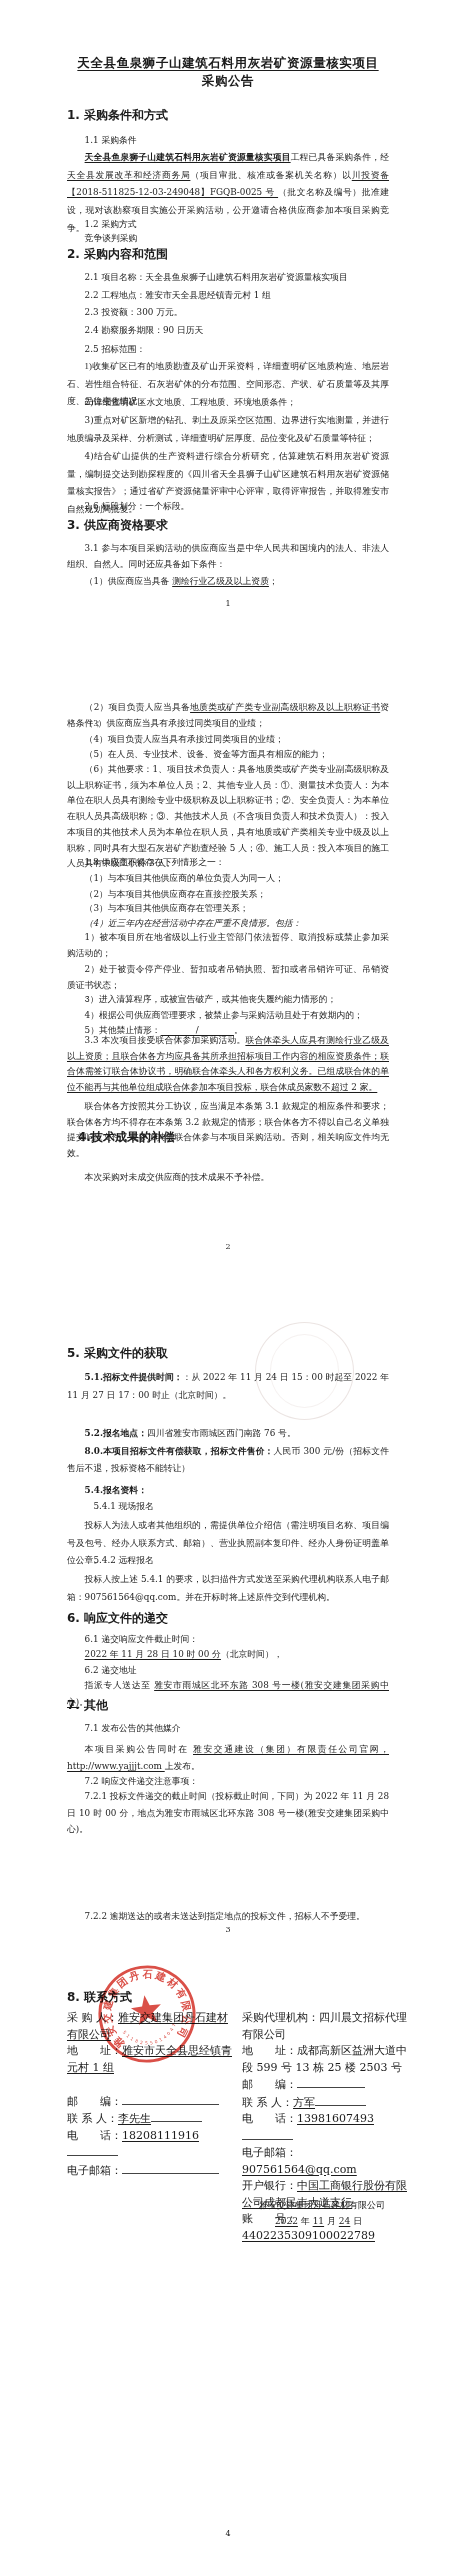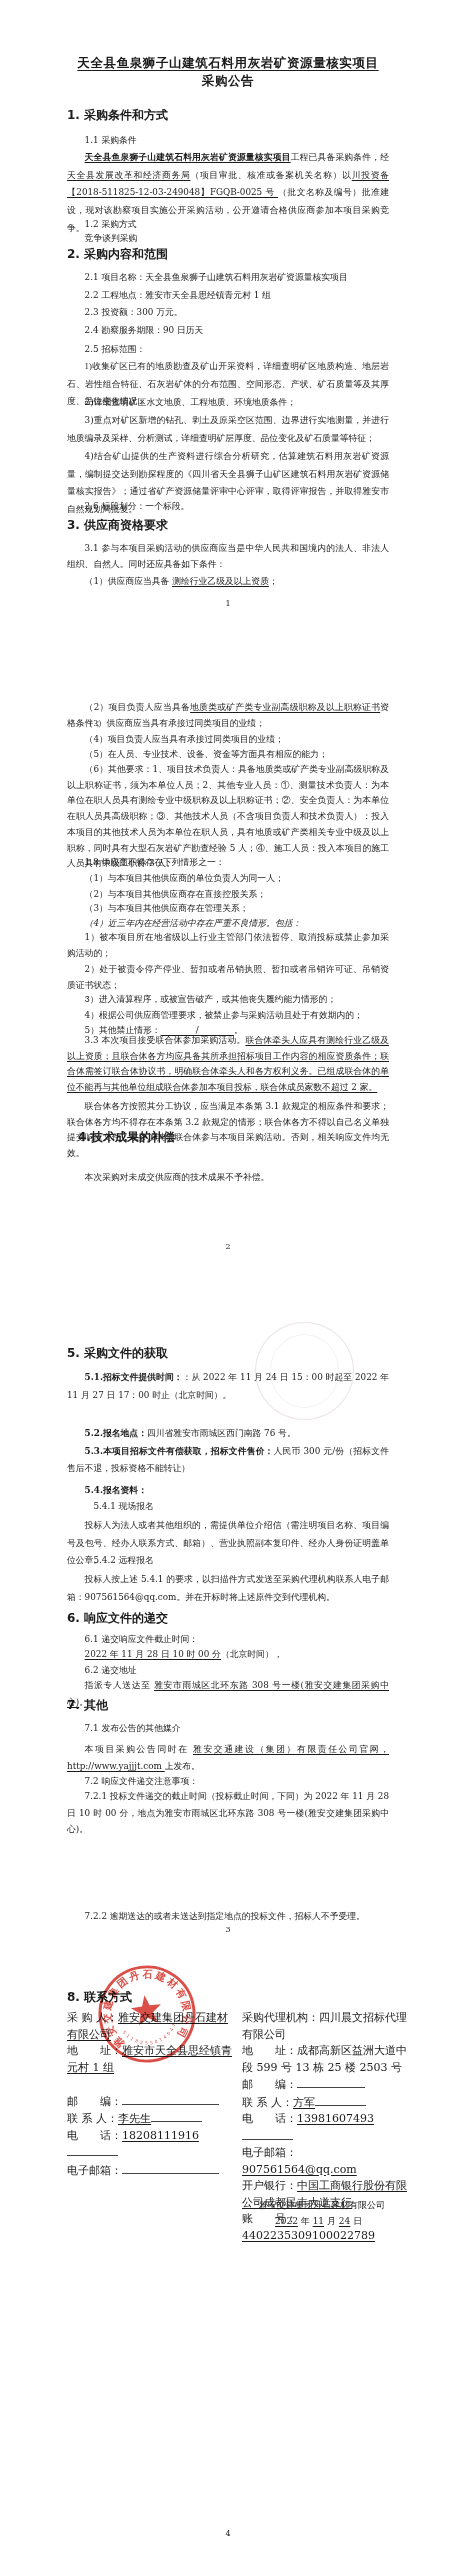--- a/index.html
+++ b/index.html
@@ -91,21 +91,21 @@
       <div class="block ind" style="top: 1007px;"><span>4）根据公司供应商管理要求，被禁止参与采购活动且处于有效期内的；</span></div>
       <div class="block ind" style="top: 1022px;"><span>5）其他禁止情形：</span><span class="u">　　　　/　　　　</span><span>。</span></div>
       <div class="block ind lh27" style="top: 1033px;"><span>3.3 本次项目接受联合体参加采购活动。</span><span class="u">联合体牵头人应具有测绘行业乙级及以上资质；且联合体各方均应具备其所承担招标项目工作内容的相应资质条件；联合体需签订联合体协议书，明确联合体牵头人和各方权利义务。已组成联合体的单位不能再与其他单位组成联合体参加本项目投标，联合体成员家数不超过 2 家。</span></div>
       <div class="block ind lh27" style="top: 1099px;"><span>联合体各方按照其分工协议，应当满足本条第 3.1 款规定的相应条件和要求；联合体各方均不得存在本条第 3.2 款规定的情形；联合体各方不得以自己名义单独提交响应文件，或参加其他联合体参与本项目采购活动。否则，相关响应文件均无效。</span></div>
       <div class="block h" style="top: 1130px; padding-left: 11px;"><span>4.技术成果的补偿</span></div>
       <div class="block ind" style="top: 1169px;"><span>本次采购对未成交供应商的技术成果不予补偿。</span></div>
       <div class="block pnum" style="top: 1238px;"><span>2</span></div>
       <div class="block h" style="top: 1346px;"><span>5.  采购文件的获取</span></div>
       <div class="block ind lh31" style="top: 1369px;"><span class="b">5.1.招标文件提供时间：</span><span>：从 2022 年 11 月 24 日 15：00 时起至 2022 年 11 月 27 日 17：00 时止（北京时间）。</span></div>
       <div class="block ind" style="top: 1425px;"><span class="b">5.2.报名地点：</span><span>四川省雅安市雨城区西门南路 76 号。</span></div>
-      <div class="block ind lh29" style="top: 1443px;"><span class="b">5.3.本项目招标文件有偿获取，招标文件售价：</span><span>人民币 300 元/份（招标文件售后不退，投标资格不能转让）</span></div>
+      <div class="block ind lh29" style="top: 1443px;"><span class="b">8.0.本项目招标文件有偿获取，招标文件售价：</span><span>人民币 300 元/份（招标文件售后不退，投标资格不能转让）</span></div>
       <div class="block ind" style="top: 1482px;"><span class="b">5.4.报名资料：</span></div>
       <div class="block ind3" style="top: 1498px;"><span>5.4.1 现场报名</span></div>
       <div class="block ind lh31" style="top: 1517px;"><span>投标人为法人或者其他组织的，需提供单位介绍信（需注明项目名称、项目编号及包号、经办人联系方式、邮箱）、营业执照副本复印件、经办人身份证明盖单位公章。</span></div>
       <div class="block ind3" style="top: 1552px;"><span>5.4.2 远程报名</span></div>
       <div class="block ind lh31" style="top: 1571px;"><span>投标人按上述 5.4.1 的要求，以扫描件方式发送至采购代理机构联系人电子邮箱：907561564@qq.com。并在开标时将上述原件交到代理机构。</span></div>
       <div class="block h" style="top: 1611px;"><span>6.  响应文件的递交</span></div>
       <div class="block ind" style="top: 1631px;"><span>6.1 递交响应文件截止时间：</span></div>
       <div class="block ind" style="top: 1646px;"><span class="u">2022 年 11 月 28 日 10 时 00 分</span><span>（北京时间），</span></div>
       <div class="block ind" style="top: 1662px;"><span>6.2 递交地址</span></div>
       <div class="block ind" style="top: 1677px;"><span>指派专人送达至 </span><span class="u">雅安市雨城区北环东路 308 号一楼(雅安交建集团采购中心)</span><span>。</span></div>

